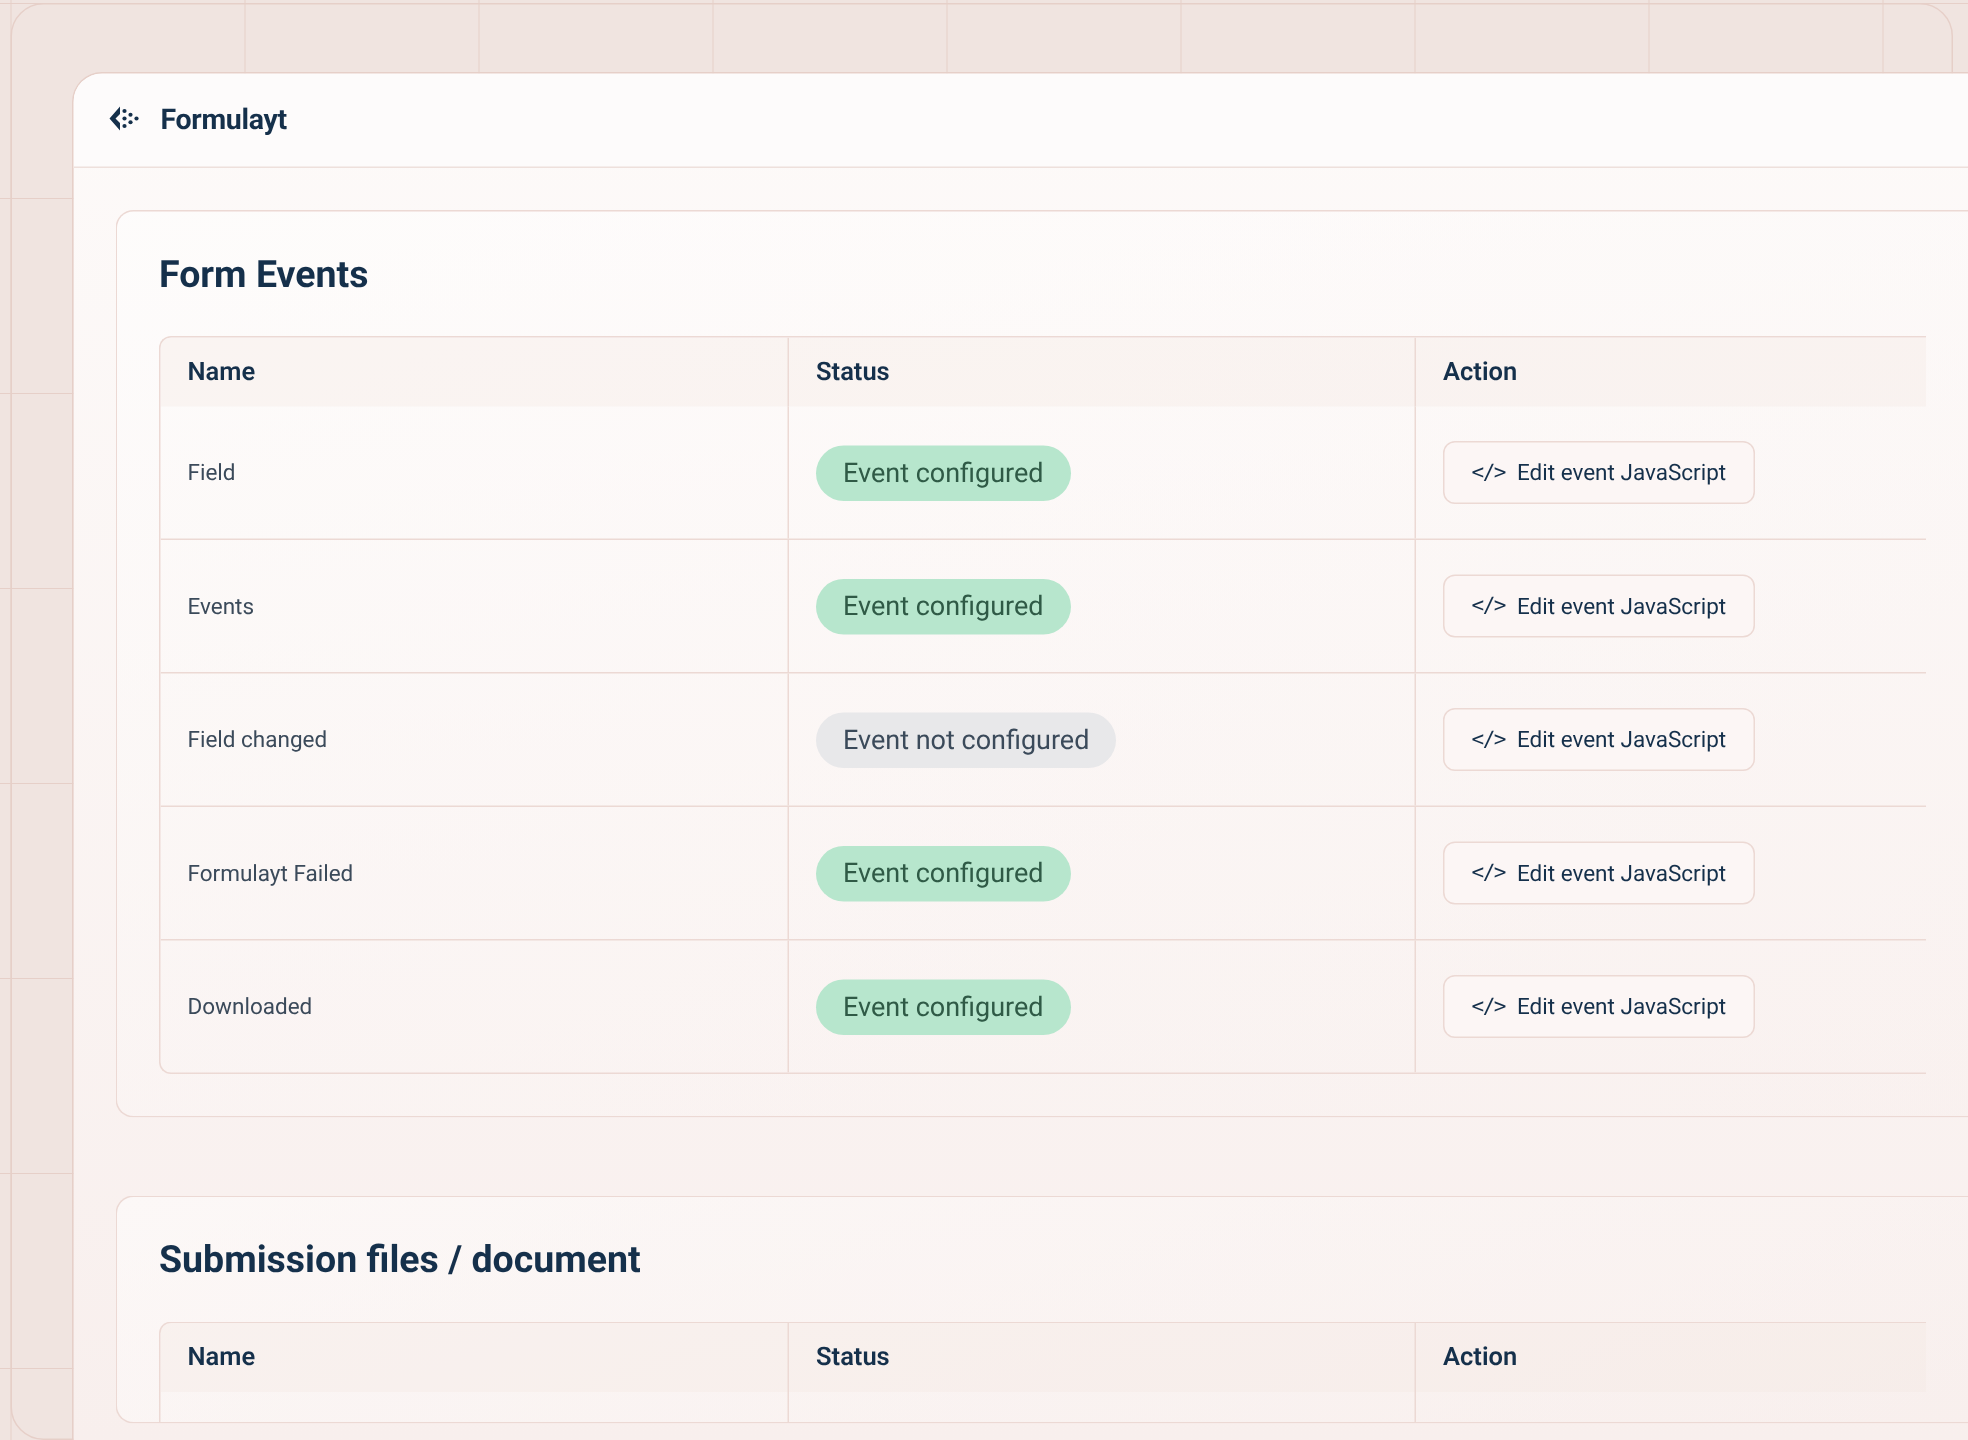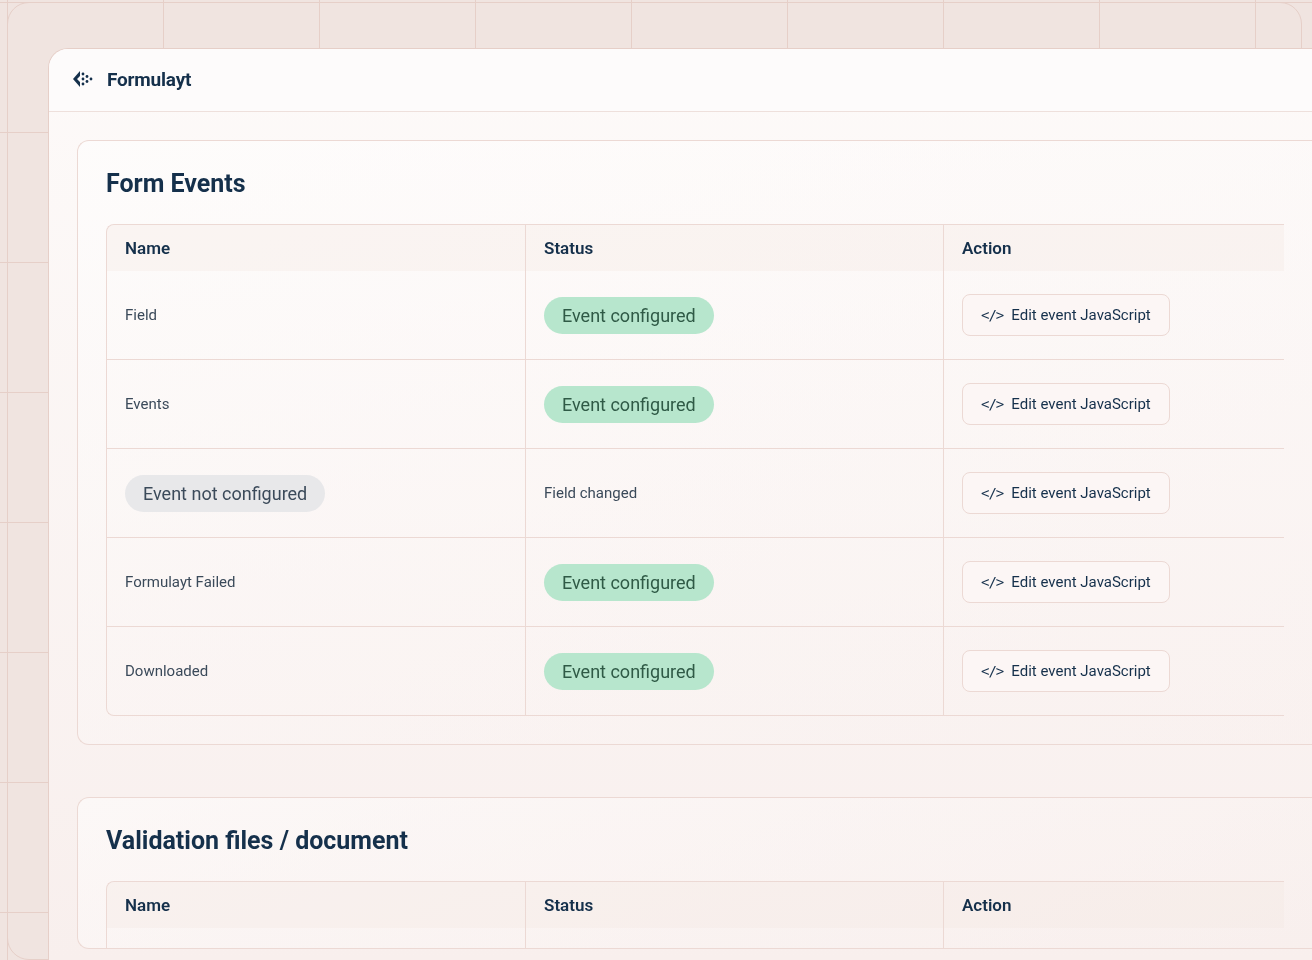--- a/index.html
+++ b/index.html
@@ -203,24 +203,24 @@
               </div>
               <div class="tbl-cell">
                 <button class="btn">
                   <span class="ico">&lt;/&gt;</span>
                   <span>Edit event JavaScript</span>
                 </button>
               </div>
             </div>
             <div class="tbl-row">
               <div class="tbl-cell">
+                <span class="ev-name">Field changed</span>
+              </div>
+              <div class="tbl-cell">
                 <span class="pill">Event not configured</span>
-              </div>
-              <div class="tbl-cell">
-                <span class="ev-name">Field changed</span>
               </div>
               <div class="tbl-cell">
                 <button class="btn">
                   <span class="ico">&lt;/&gt;</span>
                   <span>Edit event JavaScript</span>
                 </button>
               </div>
             </div>
             <div class="tbl-row">
               <div class="tbl-cell">
@@ -248,21 +248,21 @@
                   <span class="ico">&lt;/&gt;</span>
                   <span>Edit event JavaScript</span>
                 </button>
               </div>
             </div>
           </div>
       </div>
     </div>
 
     <div class="panel second">
-      <h2 class="panel-title">Validation files / document</h2>
+      <h2 class="panel-title">Submission files / document</h2>
       <div class="tbl">
         <div class="tbl-row tbl-head">
           <div class="tbl-cell">Name</div>
           <div class="tbl-cell">Status</div>
           <div class="tbl-cell">Action</div>
         </div>
         <div class="tbl-body">
           <div class="tbl-row">
             <div class="tbl-cell"></div>
             <div class="tbl-cell"></div>

